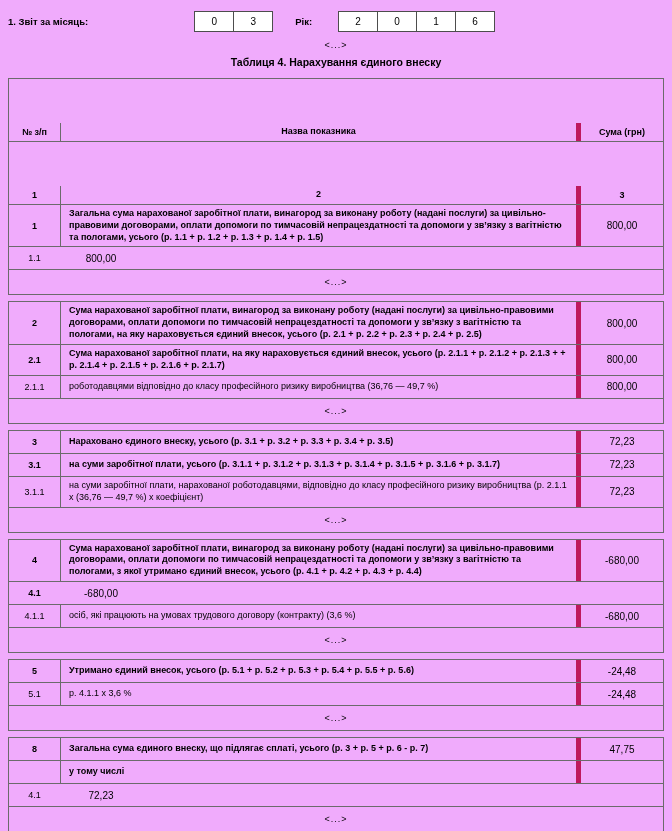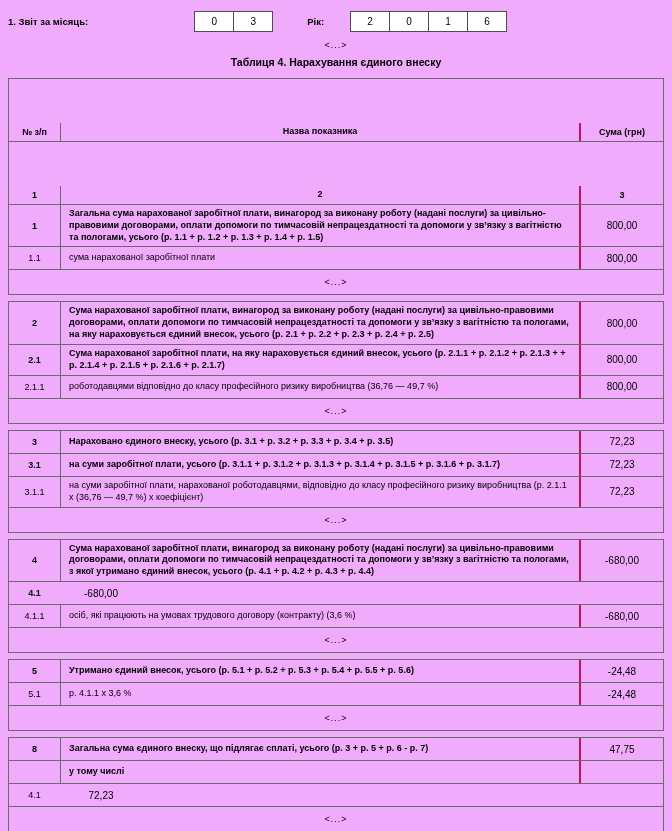--- a/index.html
+++ b/index.html
@@ -8,36 +8,36 @@
     padding:8px 8px 0 8px; overflow:hidden;
     font-family:"Liberation Sans", sans-serif; color:#000; background:#f0abfc;
   }
   
   .top-row { display:flex; align-items:center; height:22px; margin-top:2px; }
   .toplbl { font-weight:bold; font-size:9.5px; white-space:nowrap; }
   .boxgroup { display:flex; border:1px solid #4d4d4d; background:#fff; }
   .boxcell { width:38px; height:19px; display:flex; align-items:center; justify-content:center; font-size:10px; }
   .boxcell + .boxcell { border-left:1px solid #4d4d4d; }
   .m-month { margin-left:106px; }
-  .lbl-year { margin-left:34px; }
+  .lbl-year { margin-left:22px; }
   .m-year { margin-left:26px; }
   
   .center-ellipsis { text-align:center; font-size:9px; margin:8px 0 6px 0; letter-spacing:1px; }
   .bottom-ellipsis { margin-top:10px; }
   
   .table-title { text-align:center; font-weight:bold; font-size:10.5px; margin:6px 0 10px 0; }
   
   .block { border:1px solid #6b6b6b; margin-bottom:6px; }
   .trow { display:flex; align-items:stretch; min-height:22px; }
   .trow + .trow { border-top:1px solid #6b6b6b; }
   .c-num { flex:0 0 47px; display:flex; align-items:center; justify-content:center;
            text-align:center; font-size:9px; padding:2px; }
   .c-name { flex:1; display:flex; align-items:center; text-align:left;
             font-size:9px; line-height:1.32; padding:3px 8px;
-            border-left:1px solid #6b6b6b; border-right:2px solid #be185d; }
+            border-left:1px solid #6b6b6b; border-right:5px solid #be185d; }
   .c-sum { flex:0 0 78px; display:flex; align-items:center; justify-content:center;
            font-size:10px; padding:2px; }
   .hdr { min-height:23px; }
   .hdr .c-num, .hdr .c-name, .hdr .c-sum { font-weight:bold; font-size:9px; justify-content:center; text-align:center;margin-top:44px; }
   .bold .c-num, .bold .c-name { font-weight:bold; }
   .erow { min-height:24px; }
   .e-cell { flex:1; display:flex; align-items:center; justify-content:center;
             font-size:9px; padding:4px; letter-spacing:1px; }
 </style>
 </head>
@@ -75,21 +75,20 @@
       <div class="c-name">2</div>
       <div class="c-sum">3</div>
     </div>
     <div class="trow bold">
       <div class="c-num">1</div>
       <div class="c-name">Загальна сума нарахованої заробітної плати, винагород за виконану роботу (надані послуги) за цивільно-правовими договорами, оплати допомоги по тимчасовій непрацездатності та допомоги у зв’язку з вагітністю та пологами, усього (р. 1.1 + р. 1.2 + р. 1.3 + р. 1.4 + р. 1.5)</div>
       <div class="c-sum">800,00</div>
     </div>
     <div class="trow">
       <div class="c-num">1.1</div>
-      <div class="c-name">сума нарахованої заробітної плати</div>
       <div class="c-sum">800,00</div>
     </div>
     <div class="trow erow">
       <div class="e-cell">&lt;...&gt;</div>
     </div>
   </div>
 
   <div class="block">
     <div class="trow bold">
       <div class="c-num">2</div>

